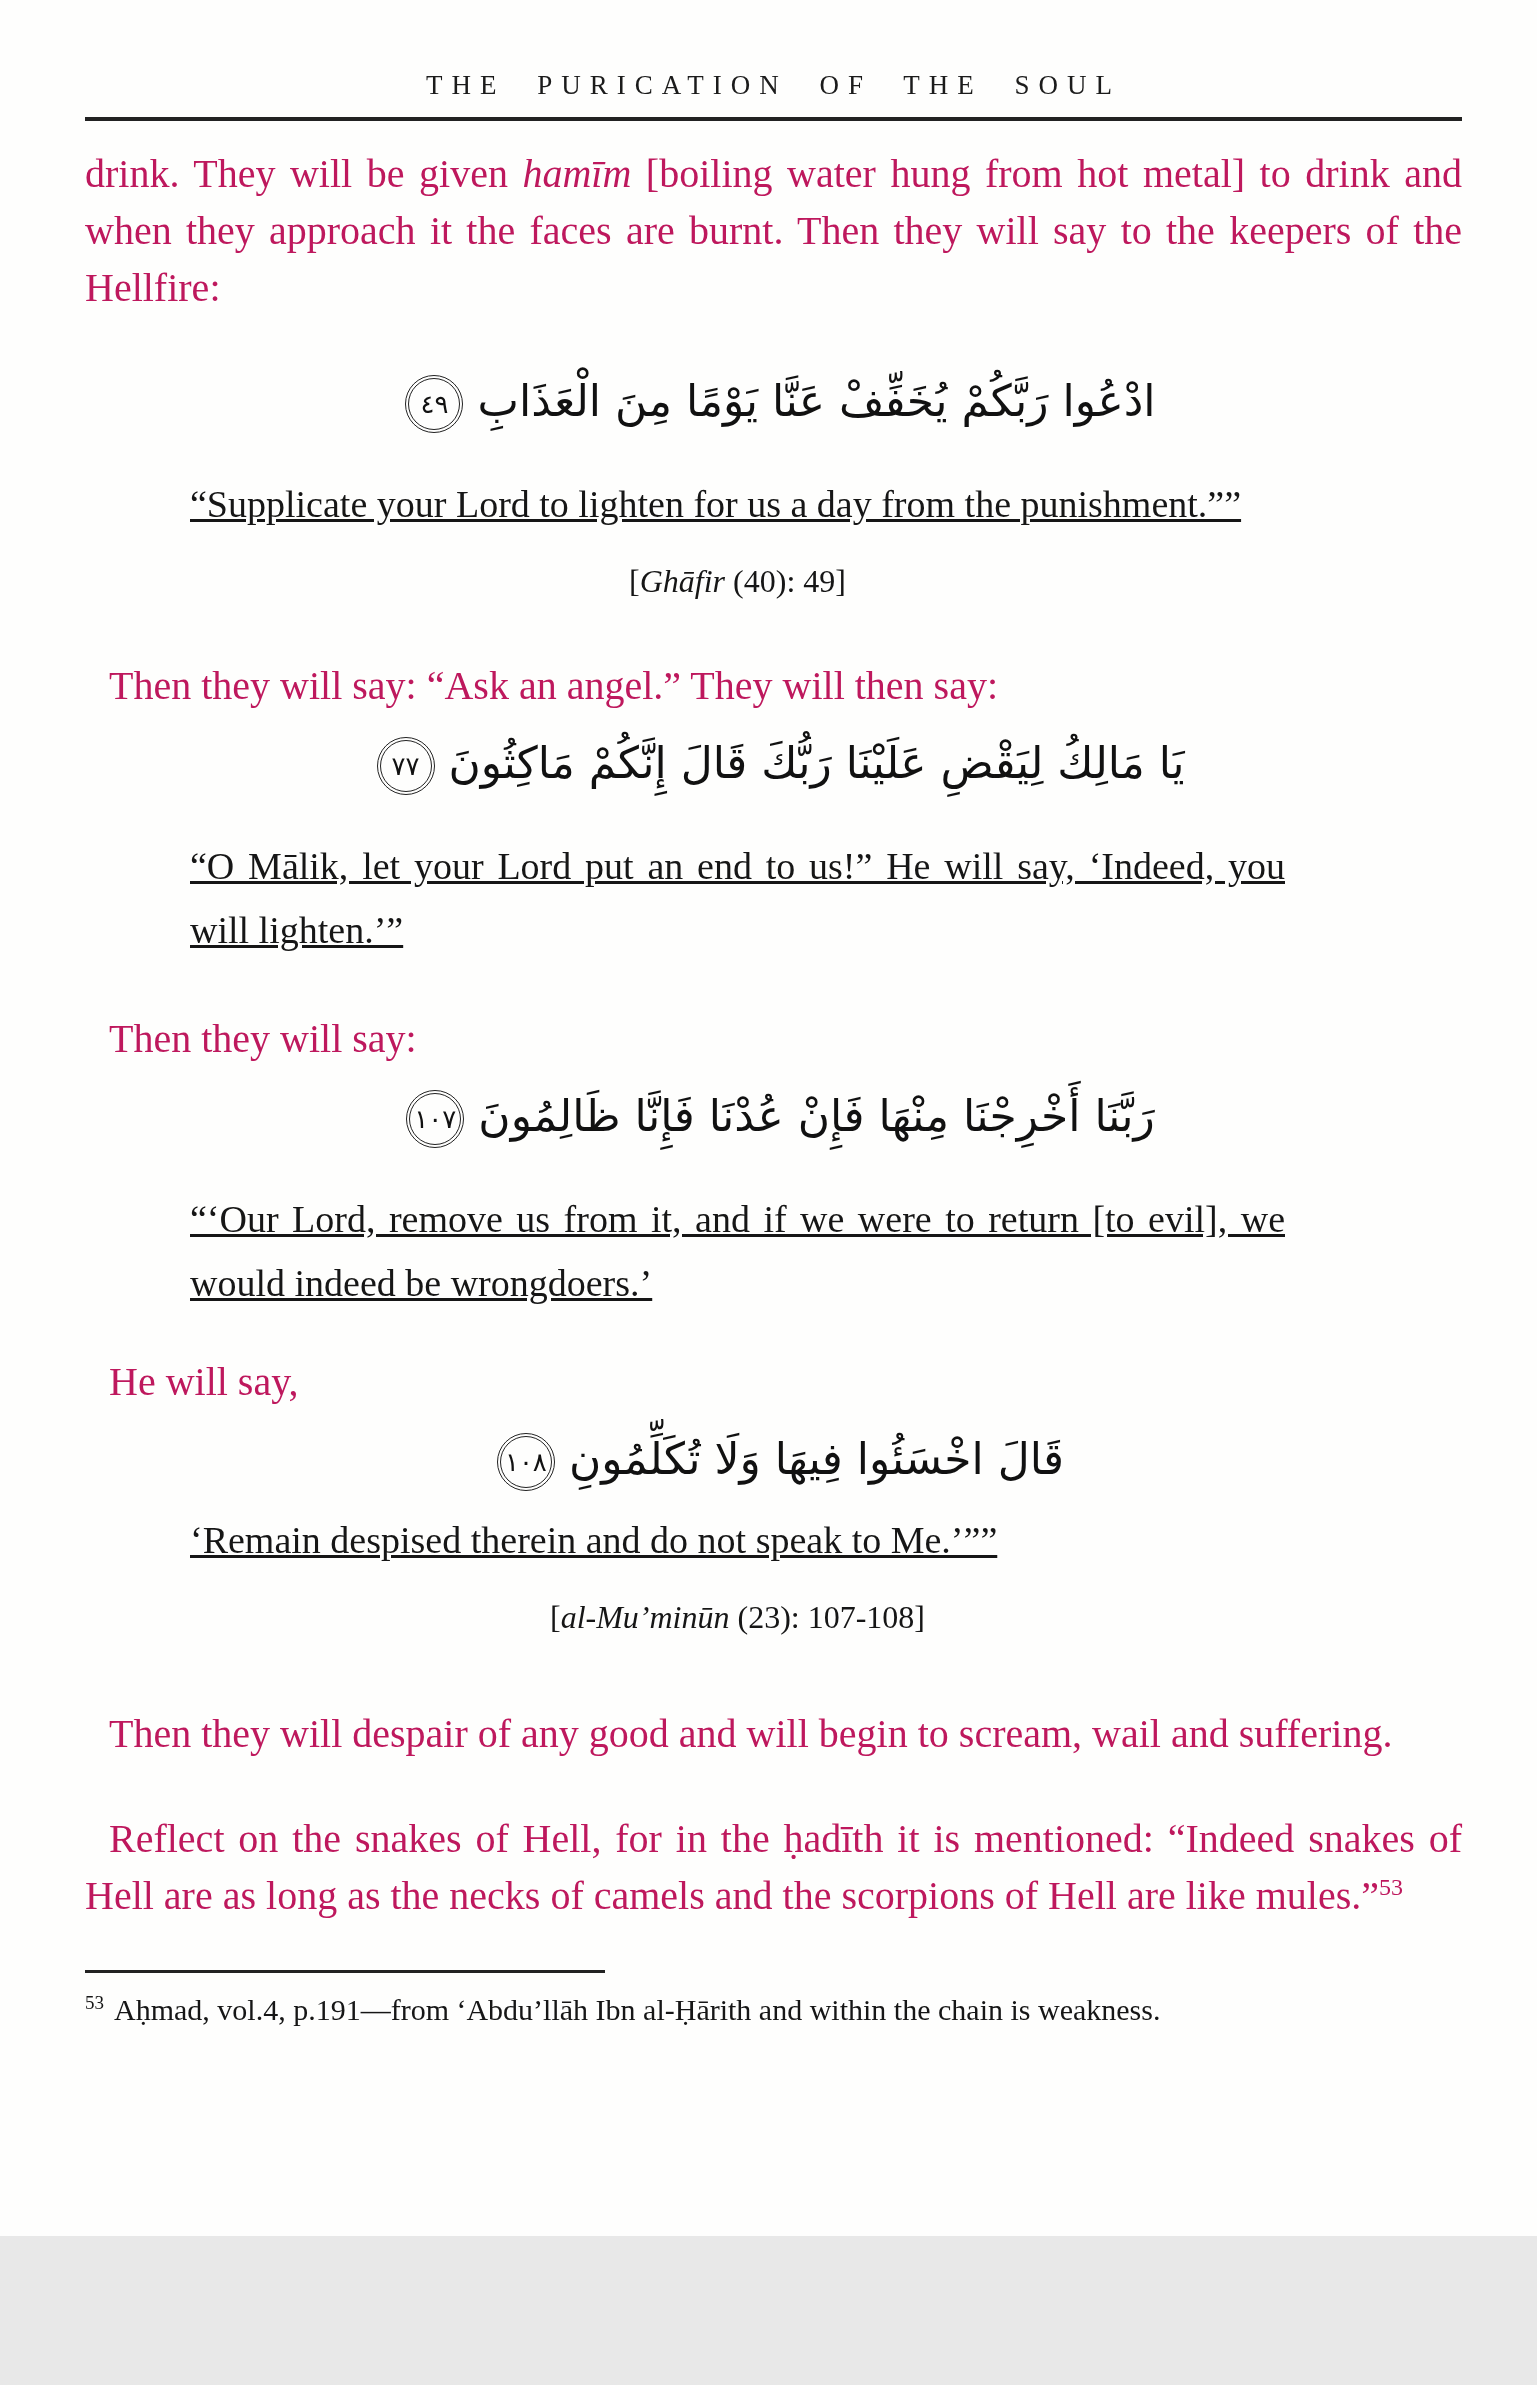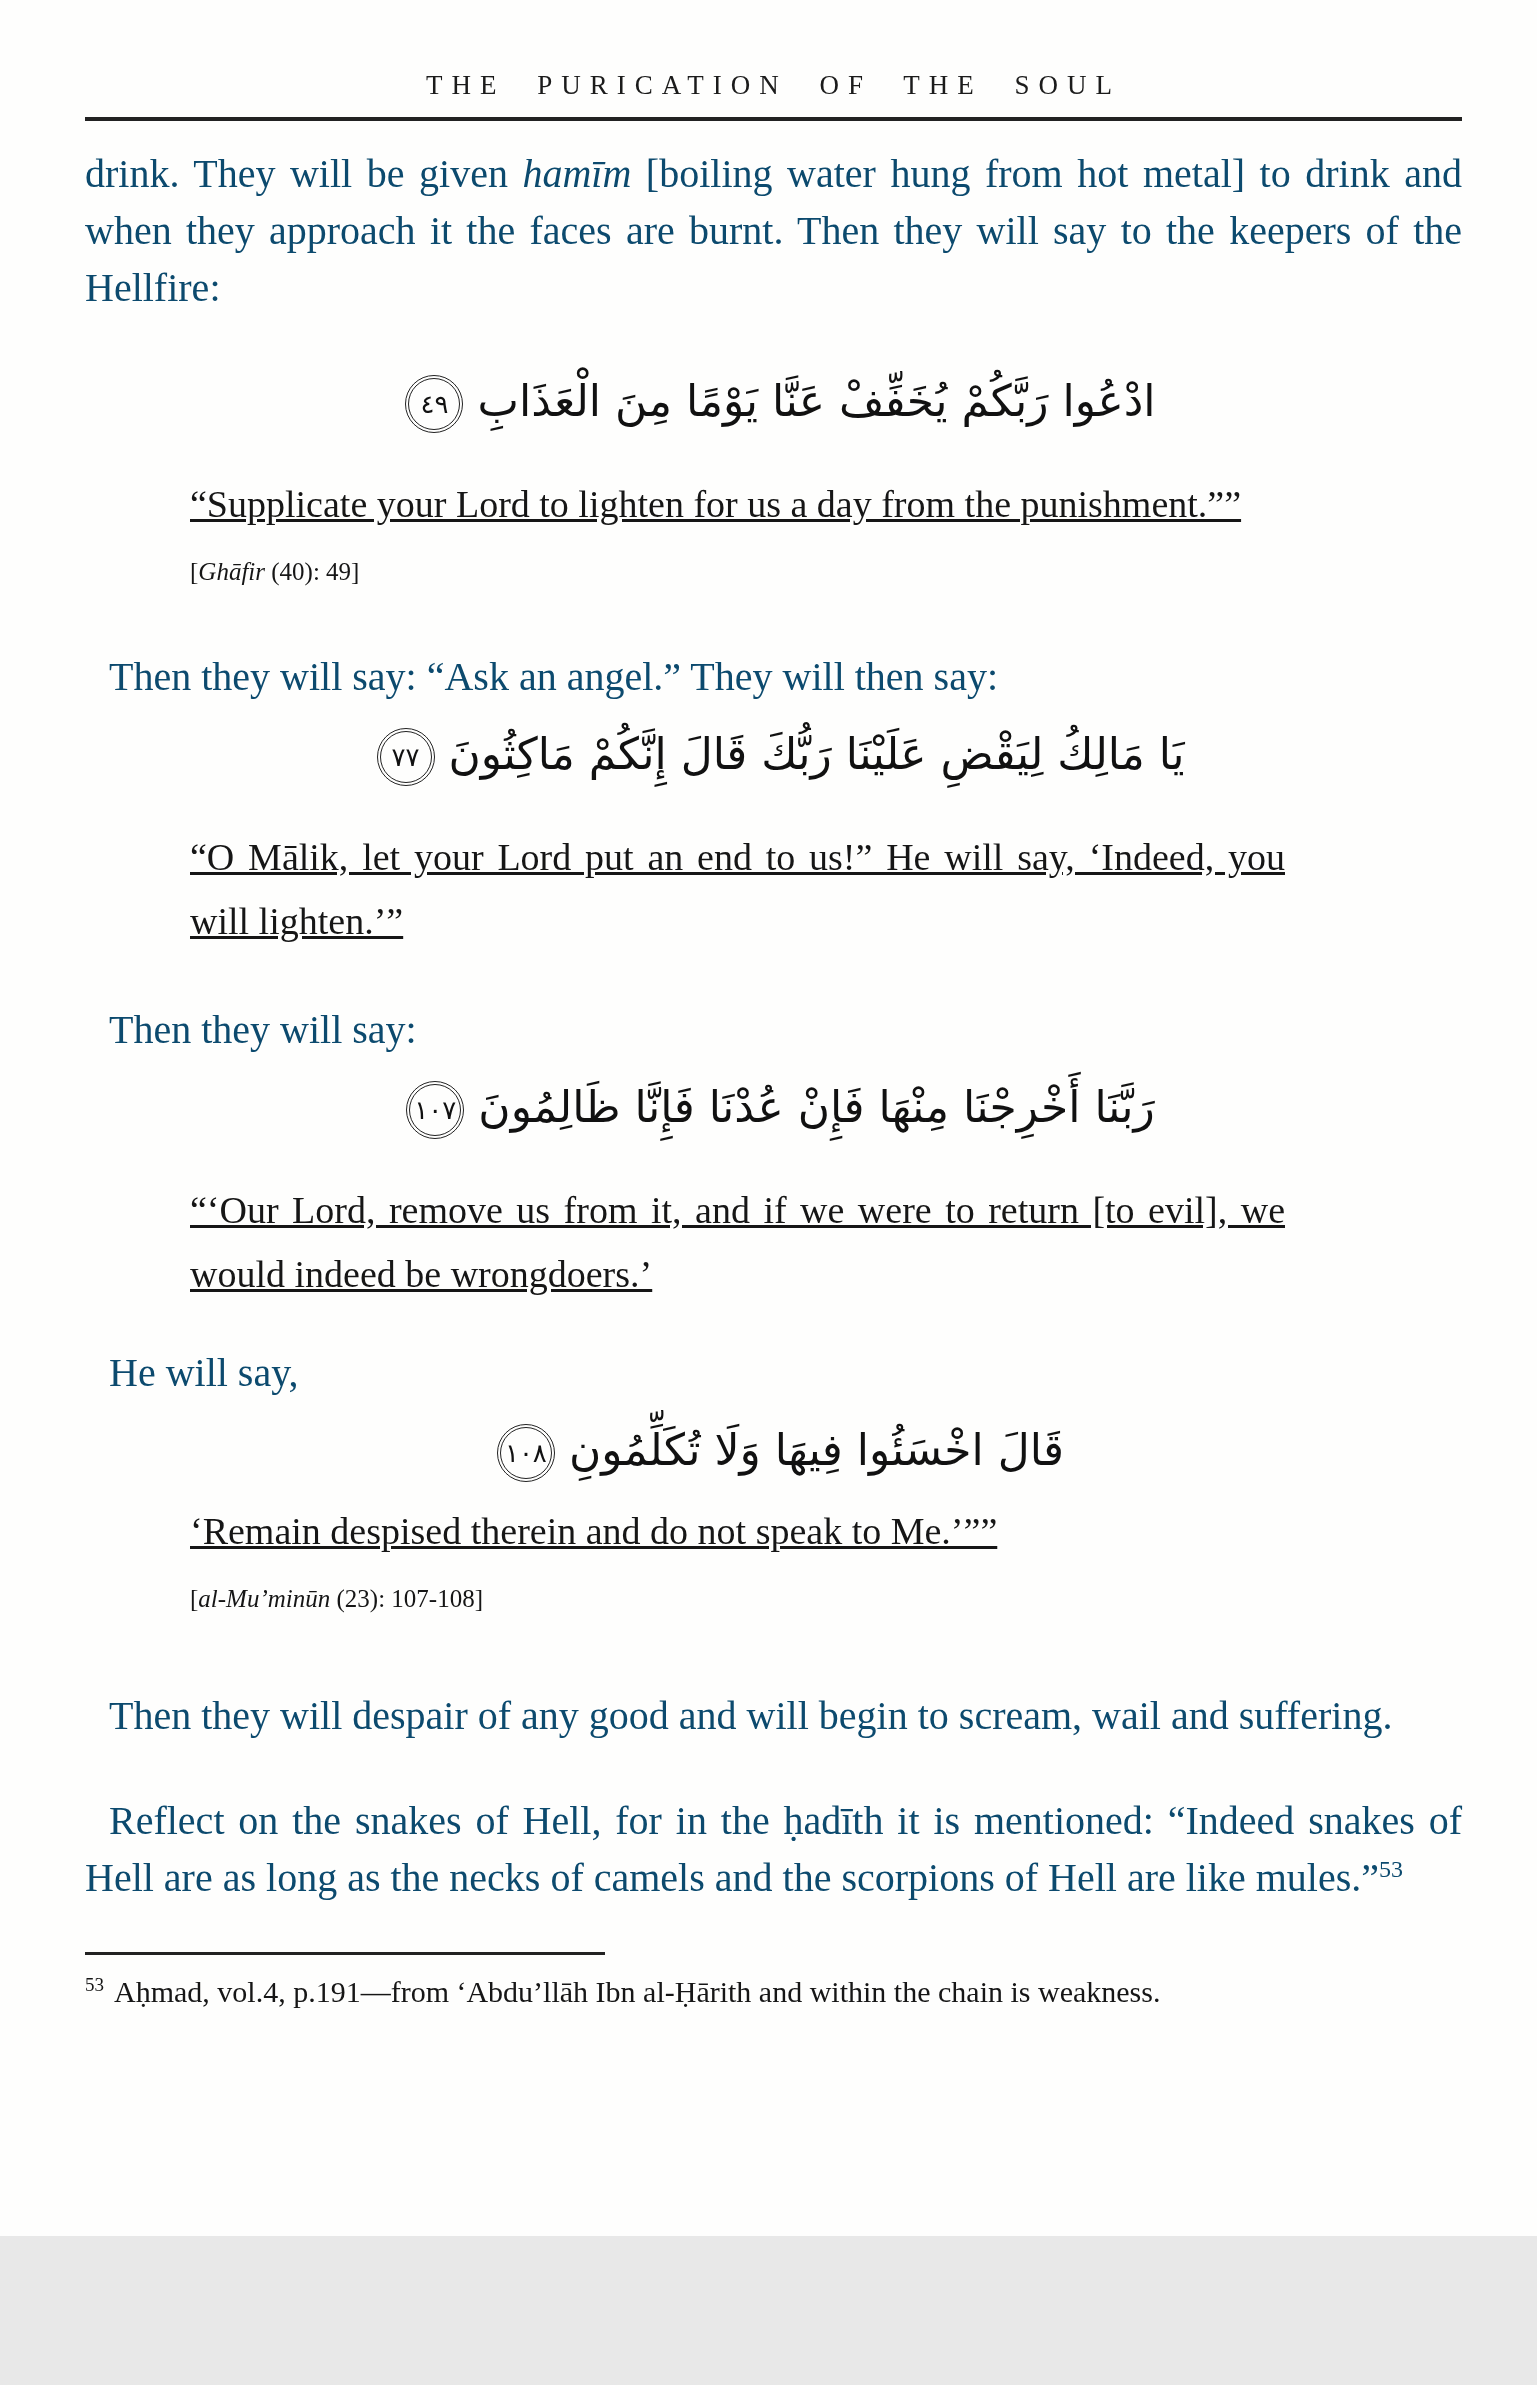--- a/index.html
+++ b/index.html
@@ -27,21 +27,21 @@
   }
   .head-rule {
     border-top: 4px solid #222;
     margin-bottom: 24px;
   }
 
   .body-text {
     font-size: 40px;
     line-height: 57px;
     text-align: justify;
-    color: #0c4a6e;
+    color: #be185d;
   }
   .indent { text-indent: 24px; }
 
   .verse {
     direction: rtl;
     text-align: center;
     font-family: "DejaVu Sans", sans-serif;
     font-size: 44px;
     line-height: 78px;
     margin-top: 46px;
@@ -68,24 +68,24 @@
     font-size: 38px;
     line-height: 64px;
     text-align: justify;
     text-decoration: underline;
   }
   .quote.centered { text-align: left; }
 
   .citation {
     margin-left: 105px;
     width: 1095px;
-    margin-top: 12px;
-    font-size: 25px;
+    margin-top: 21px;
+    font-size: 32px;
     line-height: 48px;
-    text-align: left;
+    text-align: center;
   }
 
   .sp1 { margin-top: 52px; }
   .sp2 { margin-top: 48px; }
   .sp3 { margin-top: 38px; }
   .sp4 { margin-top: 64px; }
   .tight { margin-top: 10px; }
 
   sup.footref {
     font-size: 24px;

